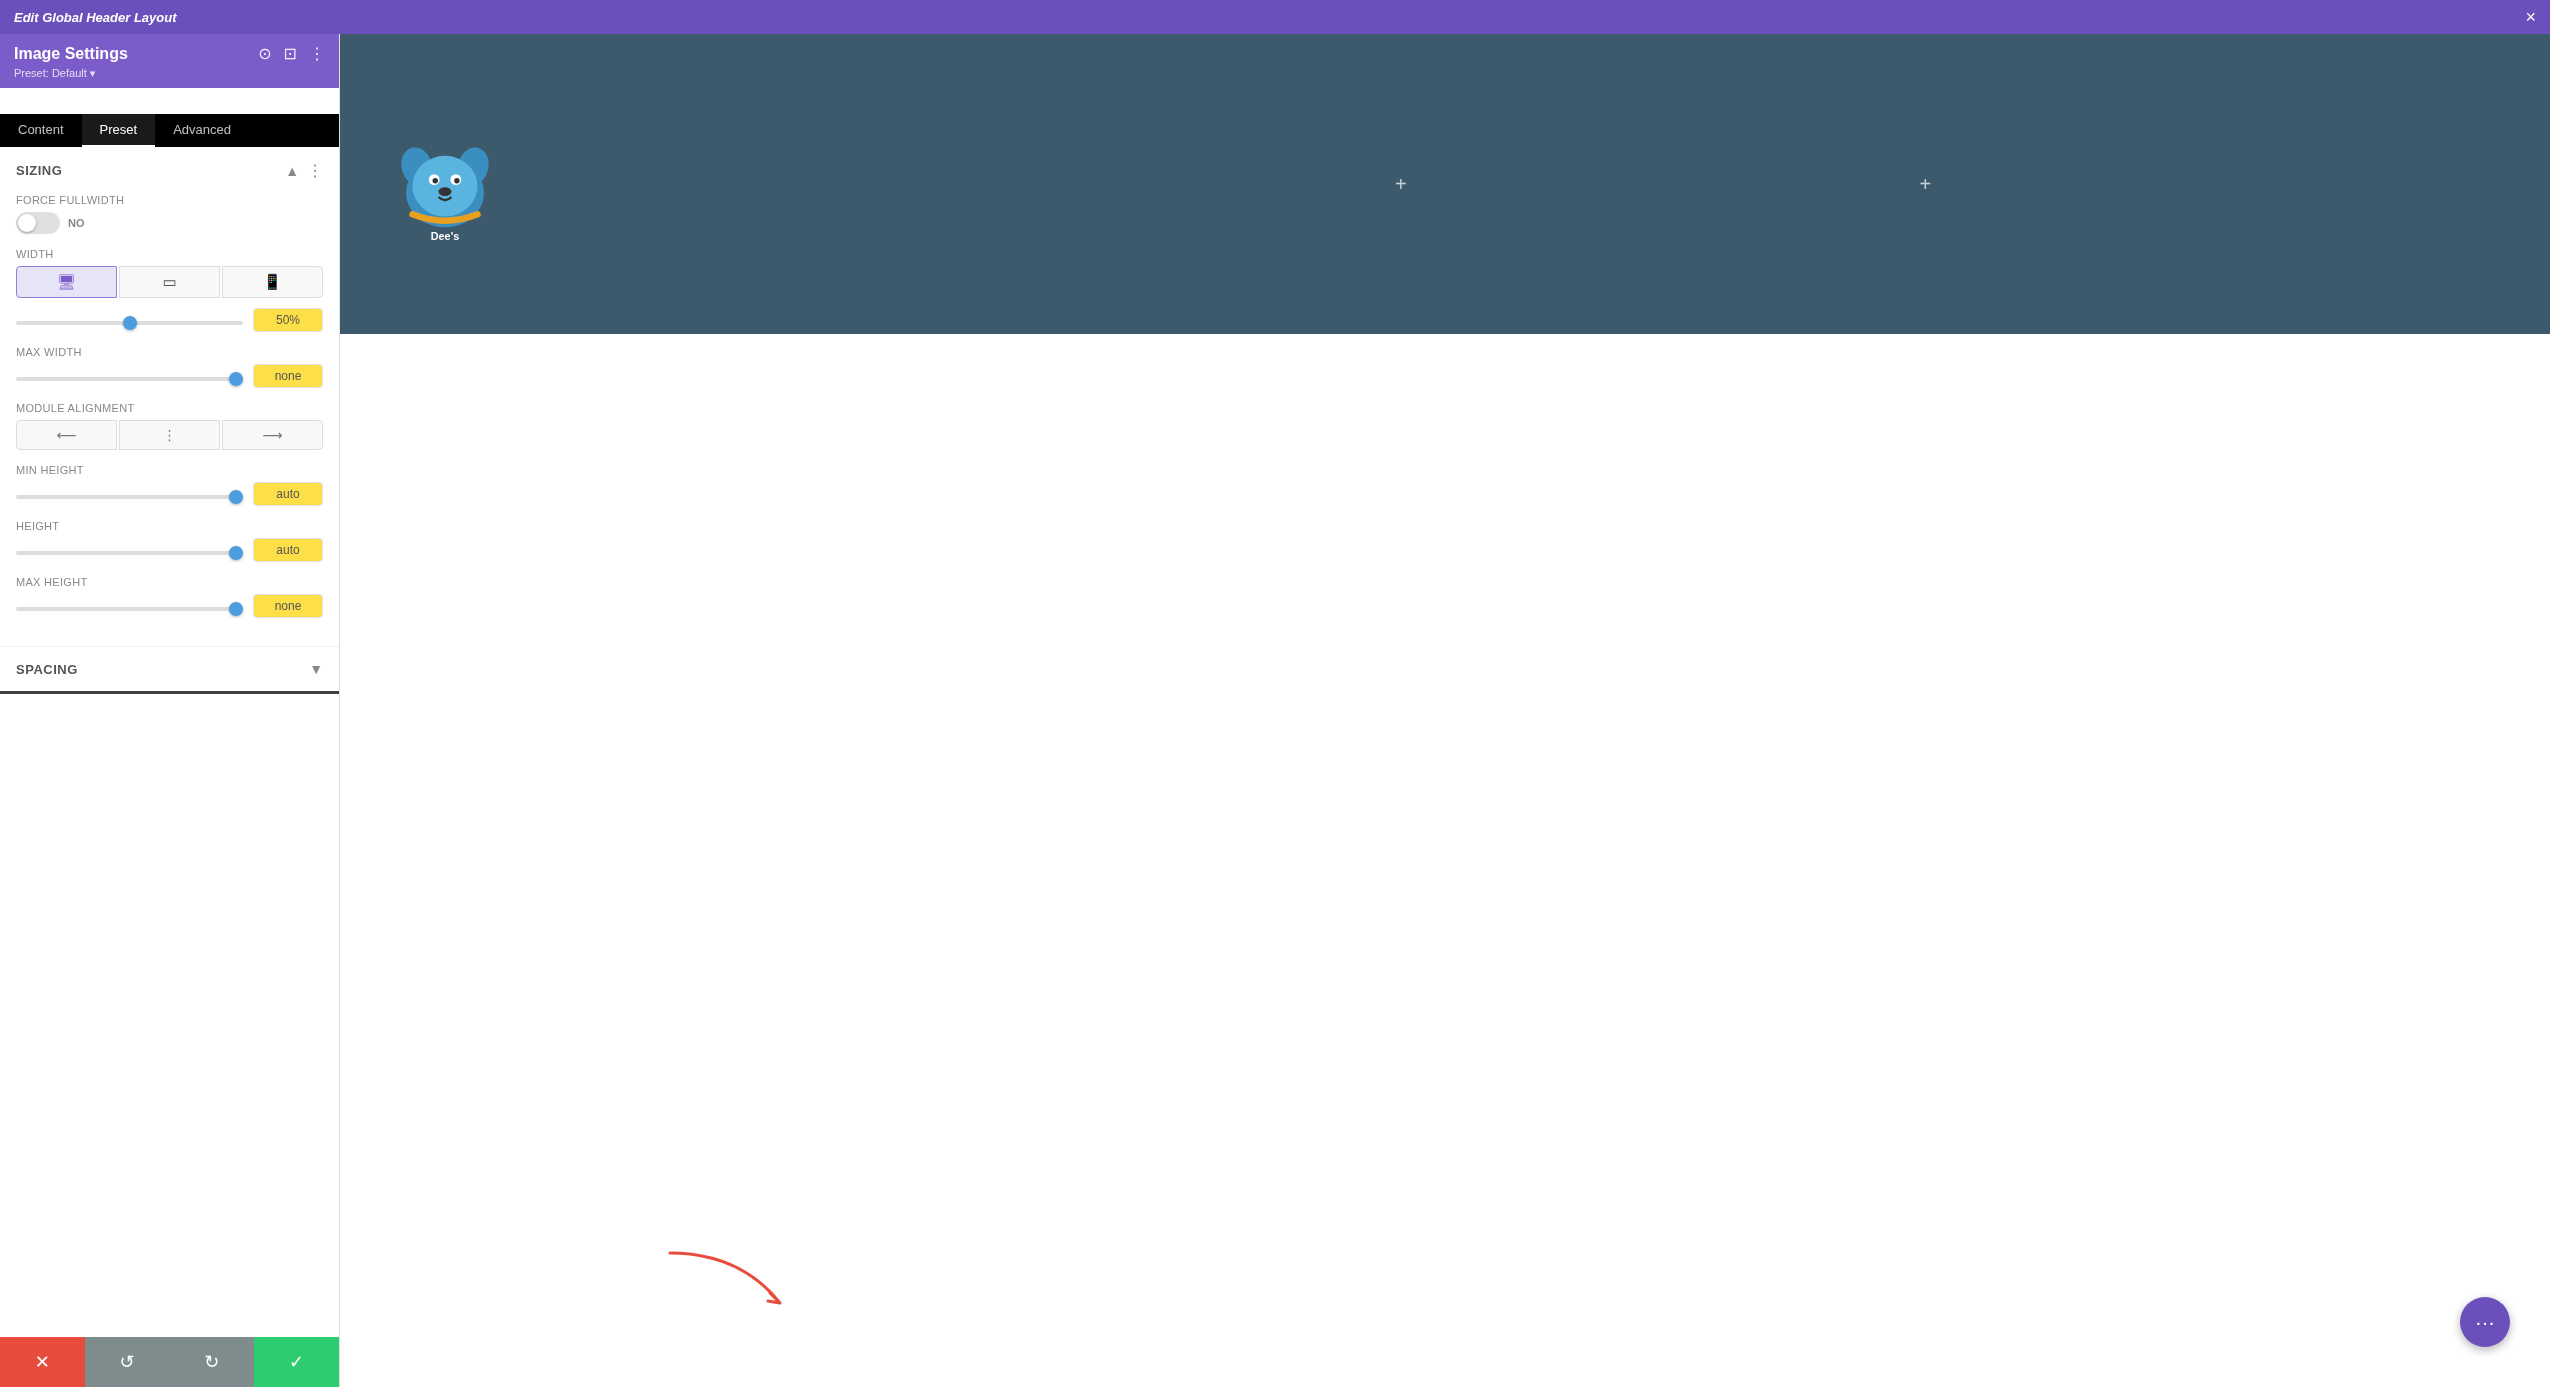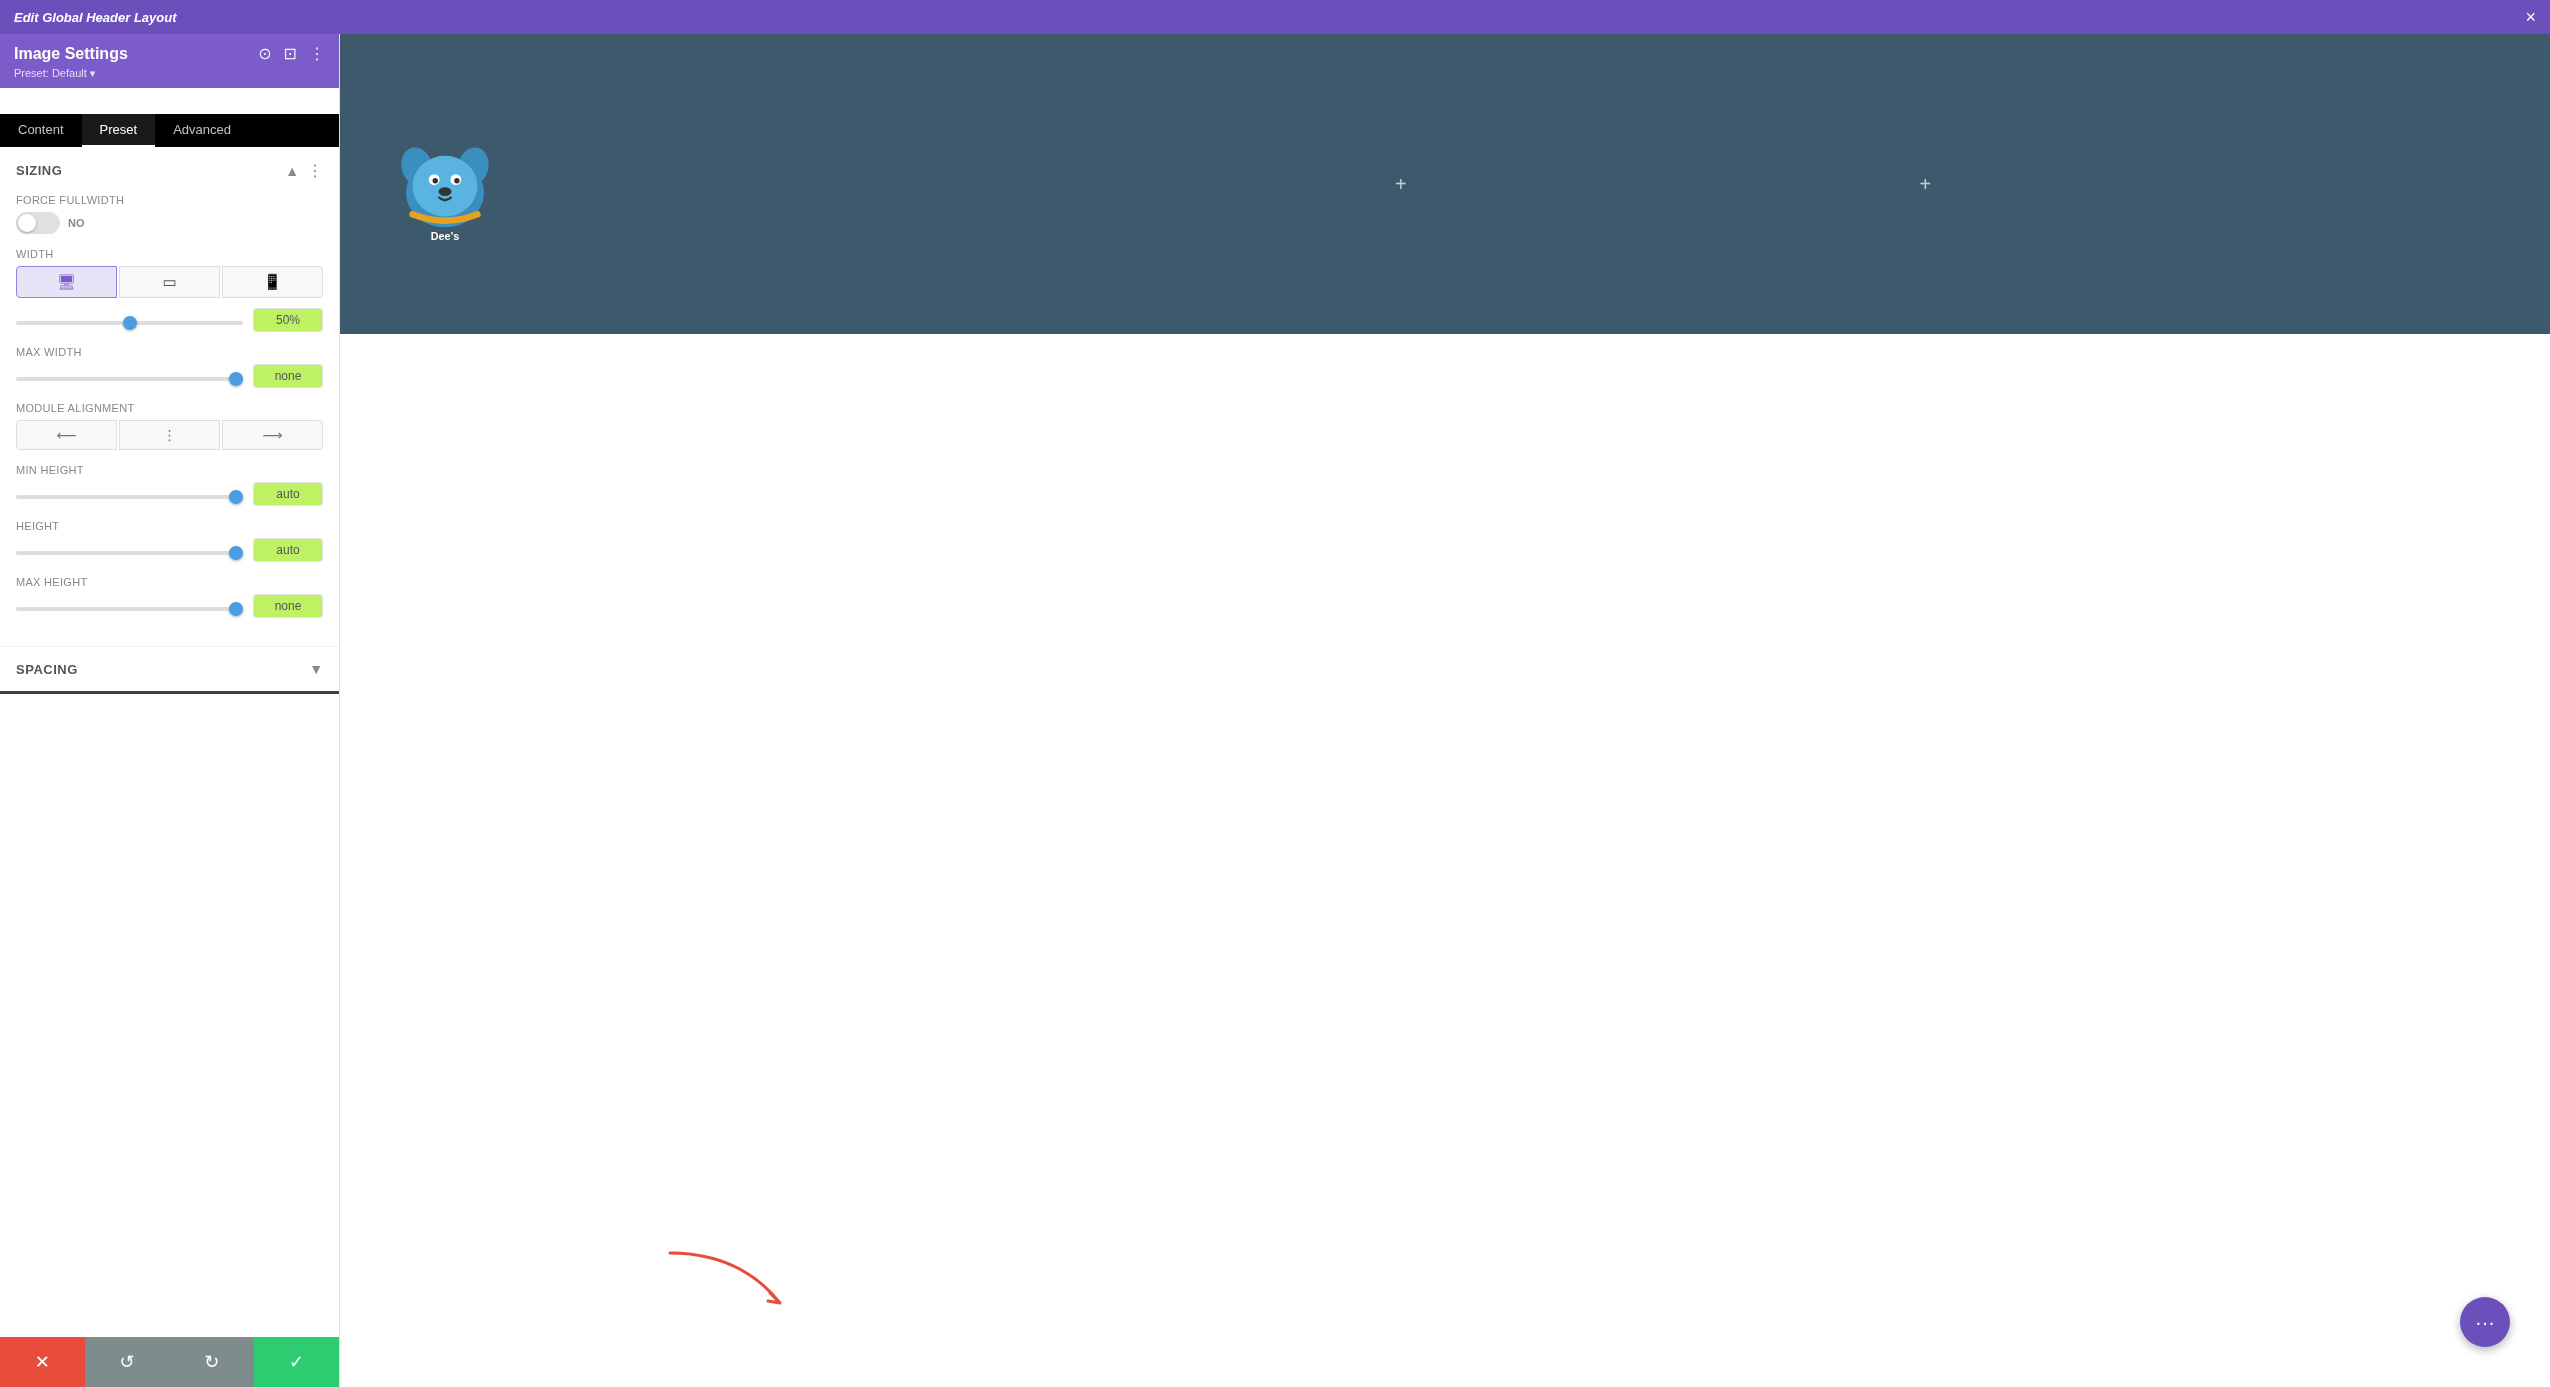--- a/index.html
+++ b/index.html
@@ -177,21 +177,21 @@
       box-shadow: 0 1px 3px rgba(0,0,0,0.3);
     }
     .slider-value {
       width: 70px;
       padding: 4px 8px;
       border: 1px solid #e0e0e0;
       border-radius: 4px;
       font-size: 12px;
       color: #555;
       text-align: center;
-      background: #bef264;
+      background: #fde047;
     }
 
     
     .align-btns { display: flex; gap: 2px; }
     .align-btn {
       flex: 1;
       border: 1px solid #ddd;
       background: #f8f8f8;
       padding: 6px;
       cursor: pointer;

